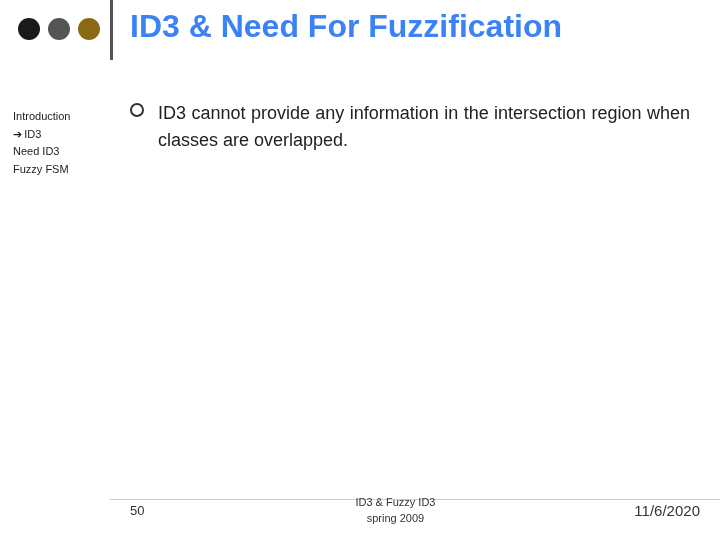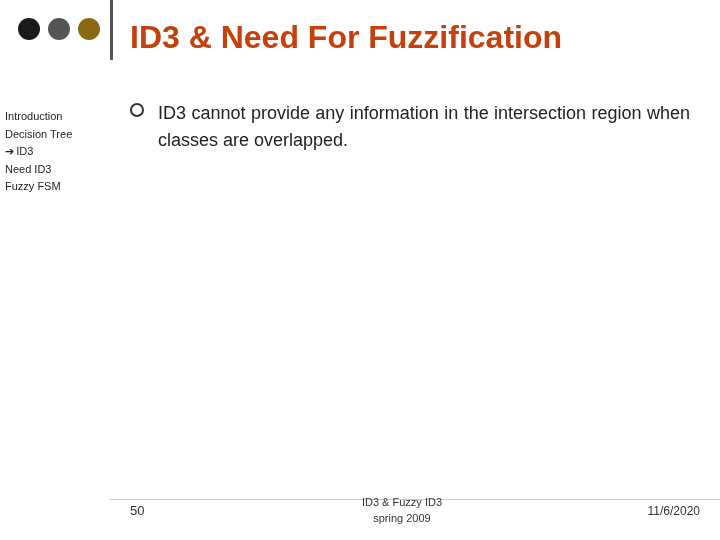--- a/index.html
+++ b/index.html
@@ -21,21 +21,21 @@
       position: relative;
     }
 
     
     .sidebar {
       width: 110px;
       height: 540px;
       display: flex;
       flex-direction: column;
       padding-top: 108px;
-      padding-left: 5px;
+      padding-left: 13px;
       flex-shrink: 0;
     }
 
     .sidebar-item {
       font-size: 11px;
       color: #222222;
       line-height: 1.5;
       margin-bottom: 1px;
     }
 
@@ -84,26 +84,26 @@
       height: 60px;
       background: #555555;
       position: absolute;
       left: 110px;
       top: 0;
     }
 
     
     .slide-title {
       position: absolute;
-      top: 19px;
+      top: 8px;
       left: 130px;
       right: 20px;
       font-size: 32px;
       font-weight: bold;
-      color: #c2410c;
+      color: #3b82f6;
       font-family: Arial, sans-serif;
     }
 
     
     .main-content {
       position: absolute;
       top: 80px;
       left: 130px;
       right: 30px;
       bottom: 60px;
@@ -157,21 +157,21 @@
 
     .footer-center {
       font-size: 11px;
       color: #333333;
       text-align: center;
       line-height: 1.4;
       margin-left: 12px;
     }
 
     .footer-date {
-      font-size: 12px;
+      font-size: 15px;
       color: #333333;
     }
 
     
     .footer-line {
       position: absolute;
       bottom: 40px;
       left: 110px;
       right: 0;
       height: 1px;
@@ -182,23 +182,20 @@
 <body>
 
 <div class="slide-container">
 
   <div class="divider"></div>
 
   <div class="sidebar">
     <div class="sidebar-item">
       <span>Introduction</span>
     </div>
-    <div class="sidebar-item">
-      <span>Decision Tree</span>
-    </div>
     <div class="sidebar-item active">
       <span class="arrow">➔</span>
       <span>ID3</span>
     </div>
     <div class="sidebar-item">
       <span>Need ID3</span>
     </div>
     <div class="sidebar-item">
       <span>Fuzzy FSM</span>
     </div>

